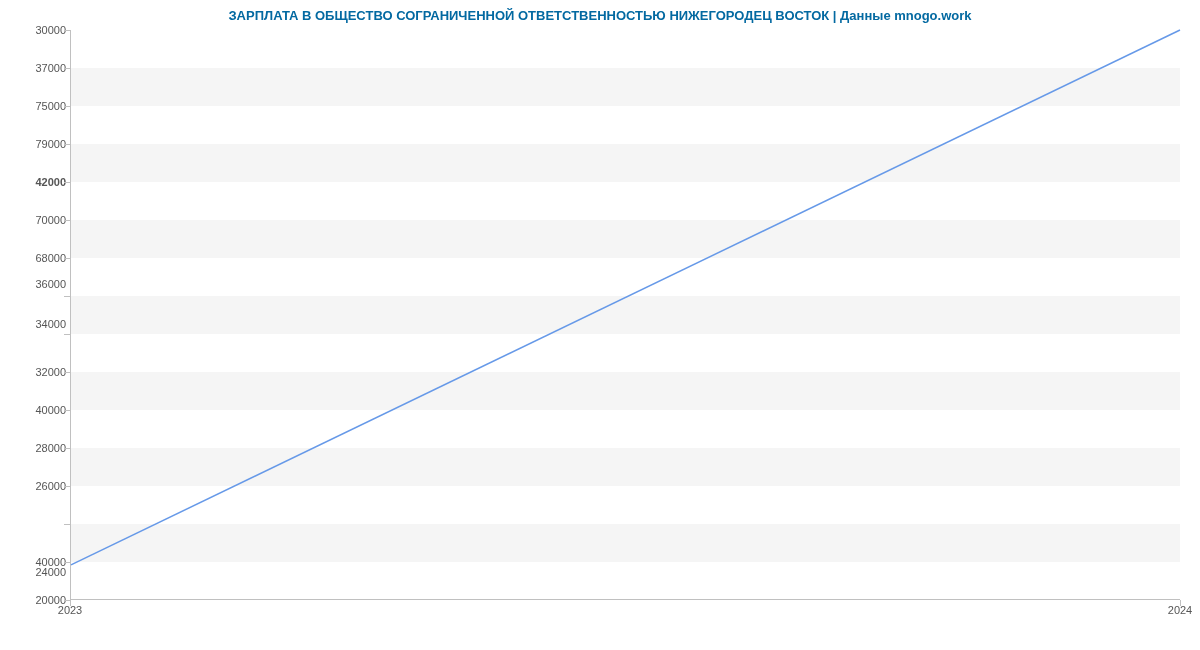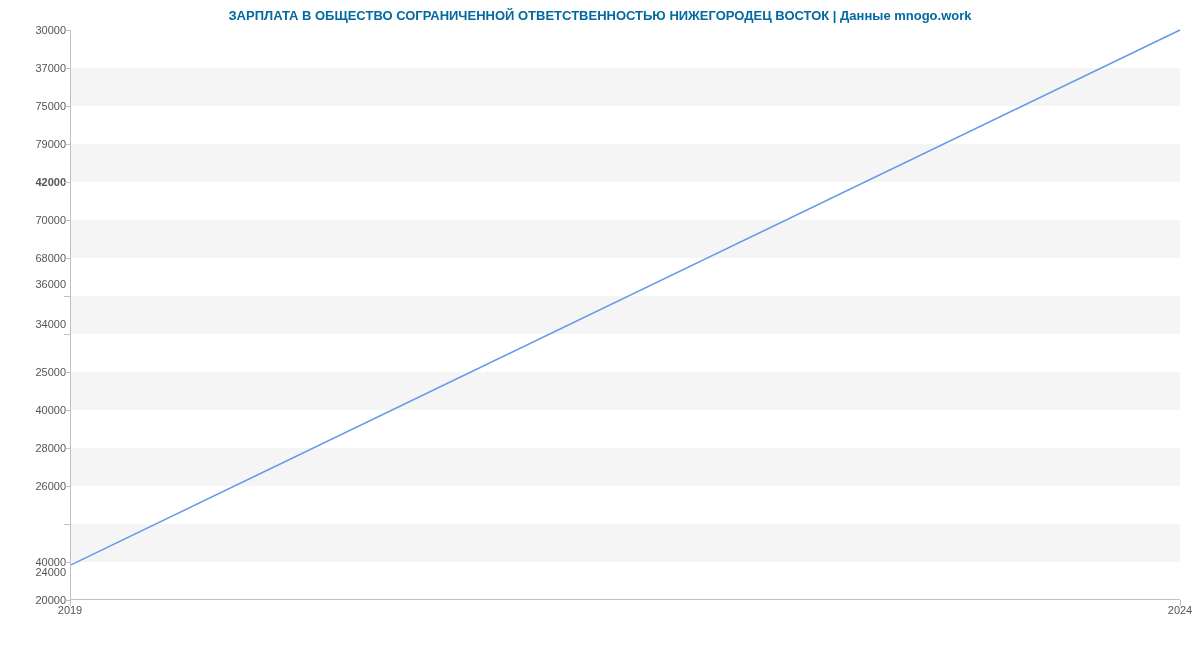--- a/index.html
+++ b/index.html
@@ -107,37 +107,37 @@
     <div class="y-tick-label" style="top: 562px;">40000</div>
     <div class="y-tick-mark" style="top: 562px;"></div>
     <div class="y-tick-label" style="top: 524px; margin-top: 48px;">24000</div>
     <div class="y-tick-mark" style="top: 524px;"></div>
     <div class="y-tick-label" style="top: 486px;">26000</div>
     <div class="y-tick-mark" style="top: 486px;"></div>
     <div class="y-tick-label" style="top: 448px;">28000</div>
     <div class="y-tick-mark" style="top: 448px;"></div>
     <div class="y-tick-label" style="top: 410px;">40000</div>
     <div class="y-tick-mark" style="top: 410px;"></div>
-    <div class="y-tick-label" style="top: 372px;">25000</div>
+    <div class="y-tick-label" style="top: 372px;">32000</div>
     <div class="y-tick-mark" style="top: 372px;"></div>
     <div class="y-tick-label" style="top: 324px;">34000</div>
     <div class="y-tick-mark" style="top: 334px;"></div>
     <div class="y-tick-label" style="top: 284px;">36000</div>
     <div class="y-tick-mark" style="top: 296px;"></div>
     <div class="y-tick-label" style="top: 258px;">68000</div>
     <div class="y-tick-mark" style="top: 258px;"></div>
     <div class="y-tick-label" style="top: 220px;">70000</div>
     <div class="y-tick-mark" style="top: 220px;"></div>
     <div class="y-tick-label" style="top: 182px; font-weight: bold;">42000</div>
     <div class="y-tick-mark" style="top: 182px;"></div>
     <div class="y-tick-label" style="top: 144px;">79000</div>
     <div class="y-tick-mark" style="top: 144px;"></div>
     <div class="y-tick-label" style="top: 106px;">75000</div>
     <div class="y-tick-mark" style="top: 106px;"></div>
     <div class="y-tick-label" style="top: 68px;">37000</div>
     <div class="y-tick-mark" style="top: 68px;"></div>
     <div class="y-tick-label" style="top: 30px;">30000</div>
     <div class="y-tick-mark" style="top: 30px;"></div>
-    <div class="x-tick-label" style="left: 70px;">2019</div>
+    <div class="x-tick-label" style="left: 70px;">2023</div>
     <div class="x-tick-mark" style="left: 70px;"></div>
     <div class="x-tick-label" style="left: 1180px;">2024</div>
     <div class="x-tick-mark" style="left: 1180px;"></div>
   </div>
 
 </body></html>

